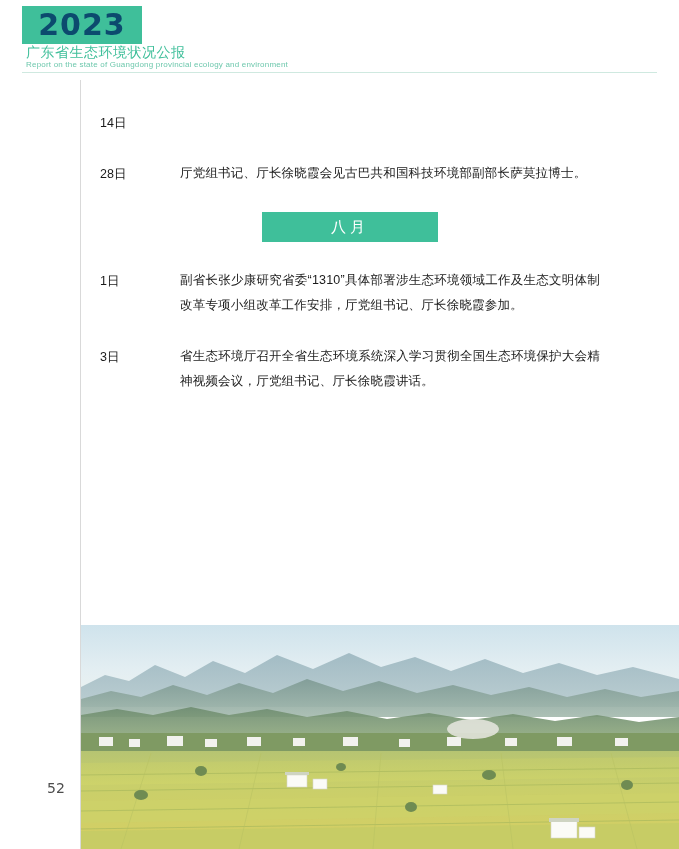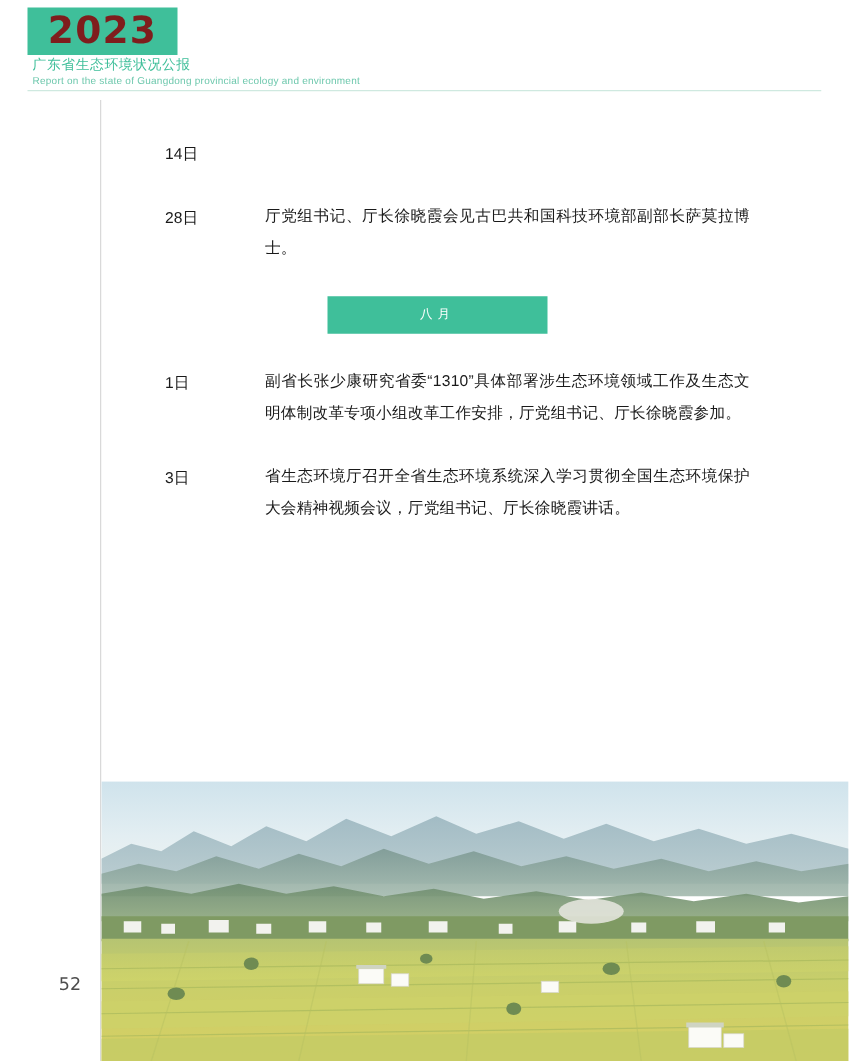--- a/index.html
+++ b/index.html
@@ -23,33 +23,33 @@
     width: 679px;
     height: 72px;
   }
   .header-year {
     position: absolute;
     left: 22px;
     top: 6px;
     width: 120px;
     height: 38px;
     background: #3fbf9a;
-    color: #7f1d1d;
+    color: #0c4a6e;
     font-size: 30px;
     font-weight: bold;
     letter-spacing: 1px;
     text-align: center;
     line-height: 38px;
     font-family: "DejaVu Sans", sans-serif;
   }
   .header-title-cn {
     position: absolute;
     left: 26px;
     top: 44px;
-    font-size: 11px;
+    font-size: 14px;
     color: #3fbf9a;
     letter-spacing: 0.5px;
   }
   .header-title-en {
     position: absolute;
     left: 26px;
     top: 60px;
     font-size: 8px;
     color: #6ec8ad;
     letter-spacing: 0.2px;
@@ -96,42 +96,41 @@
     align-items: flex-start;
     margin-bottom: 26px;
   }
   .entry-day {
     width: 80px;
     flex: 0 0 80px;
     font-size: 12.5px;
     color: #1a1a1a;
     line-height: 24px;
     padding-top: 1px;
-    margin-left: 32px;
   }
   .entry-text {
     flex: 1 1 auto;
     font-size: 12.5px;
     color: #1a1a1a;
     line-height: 25px;
     text-align: justify;
     letter-spacing: 0.2px;
   }
 
   .month-banner-wrap {
     display: flex;
     justify-content: center;
     margin: 8px 0 26px 0;
   }
   .month-banner {
     width: 176px;
     height: 30px;
     background: #3fbf9a;
     color: #ffffff;
-    font-size: 10px;
+    font-size: 15px;
     text-align: center;
     line-height: 30px;
     letter-spacing: 4px;
   }
 
   
   .photo {
     position: absolute;
     left: 81px;
     top: 625px;

